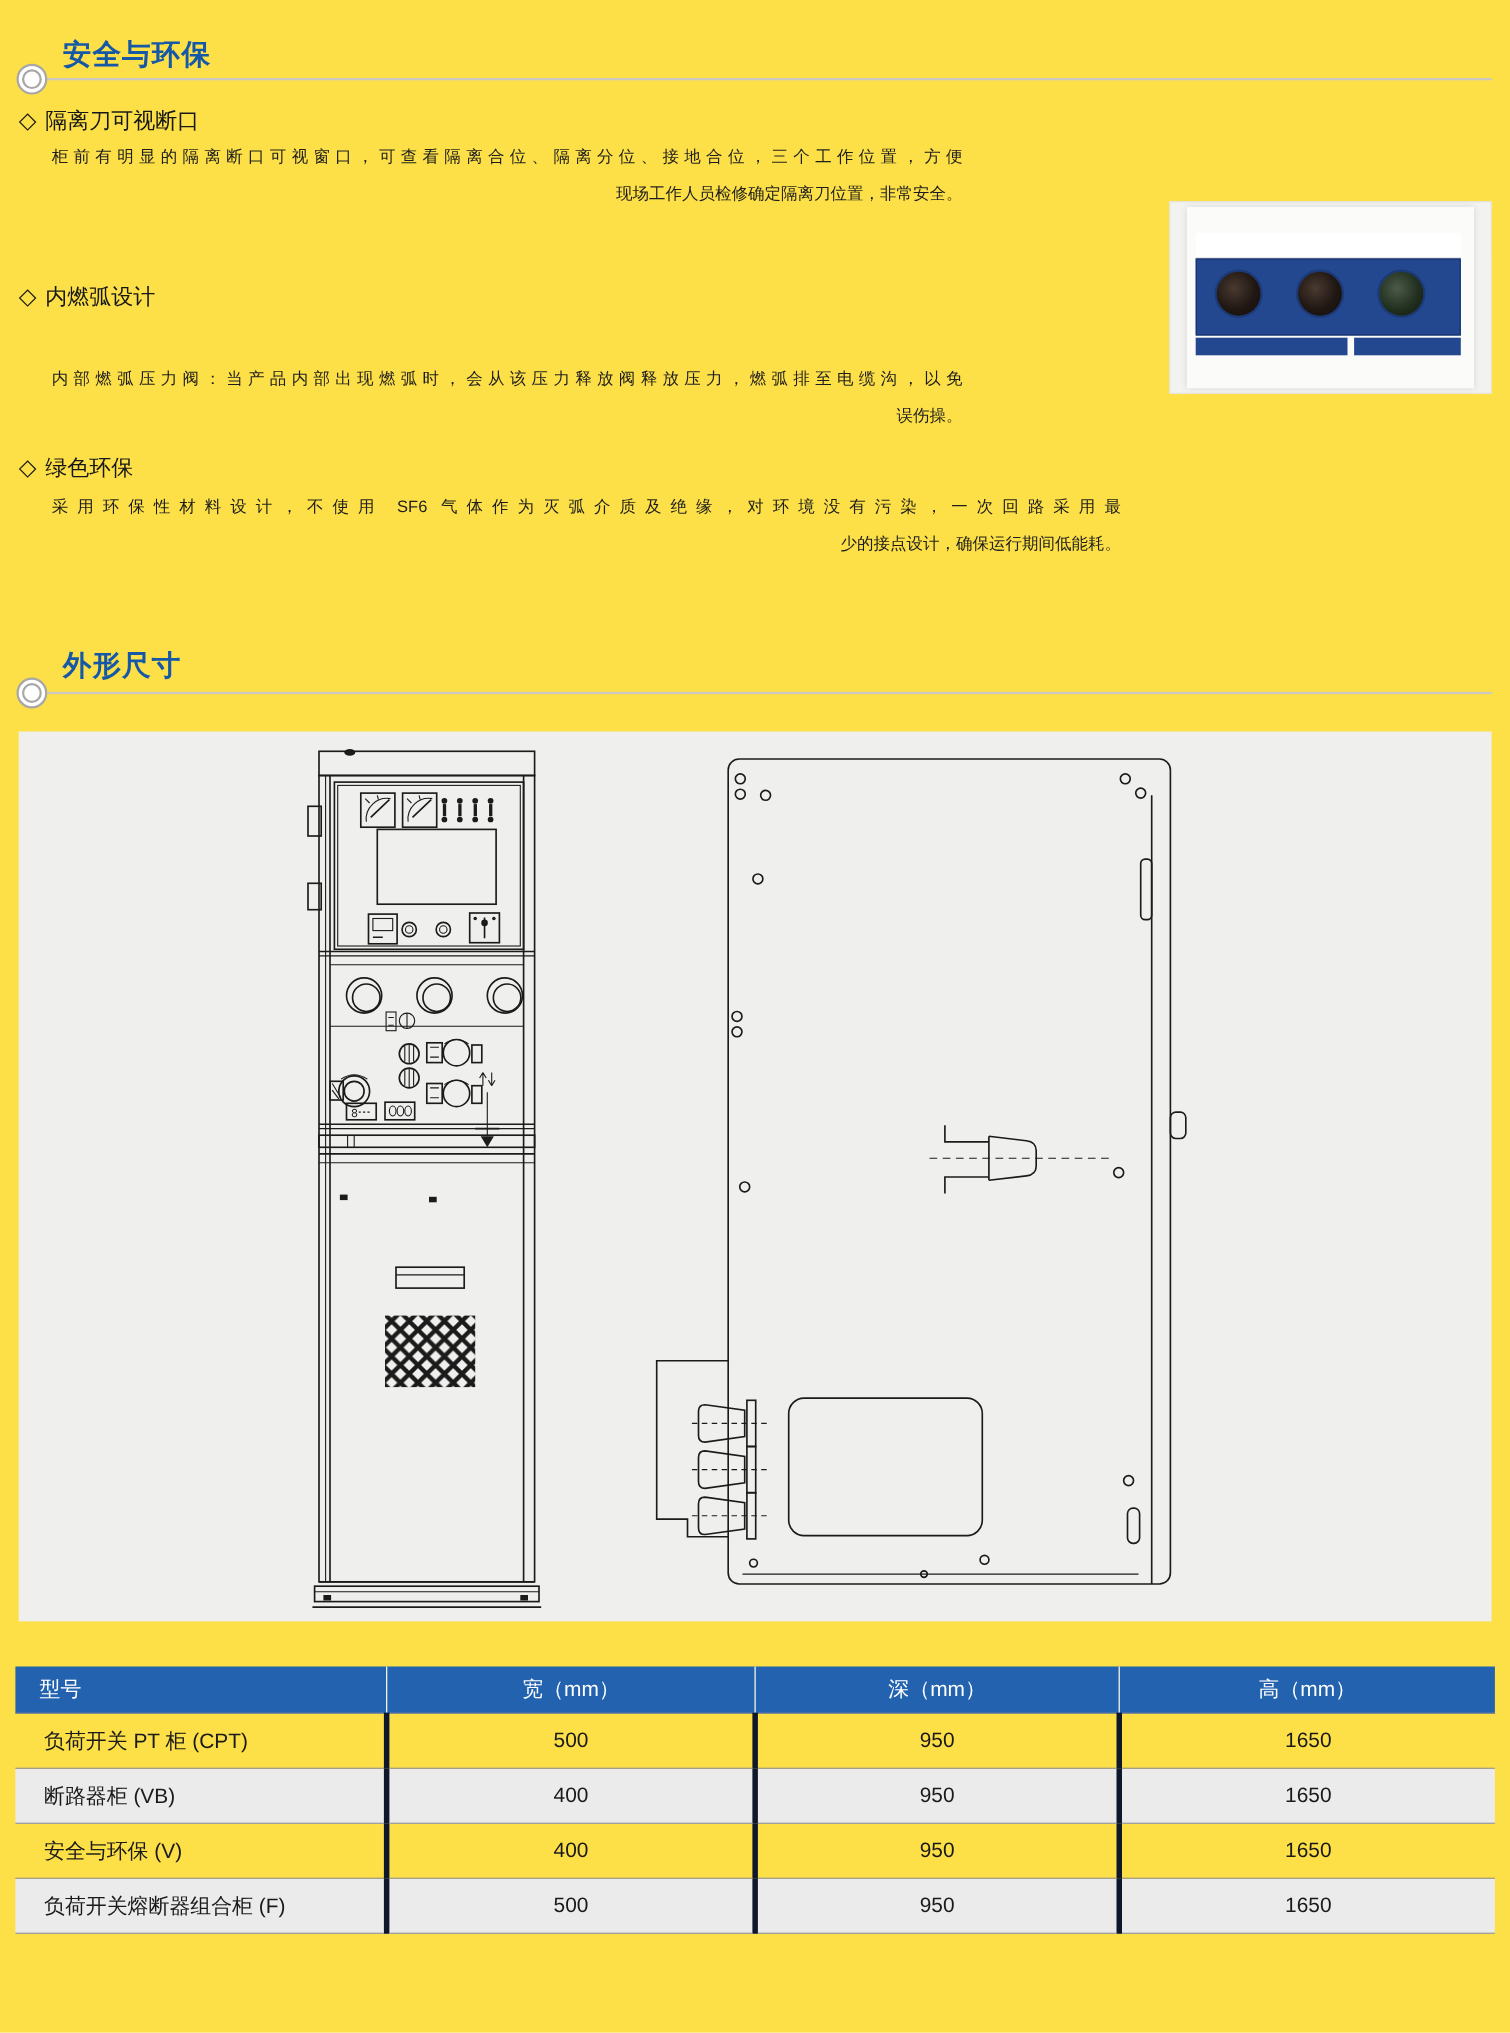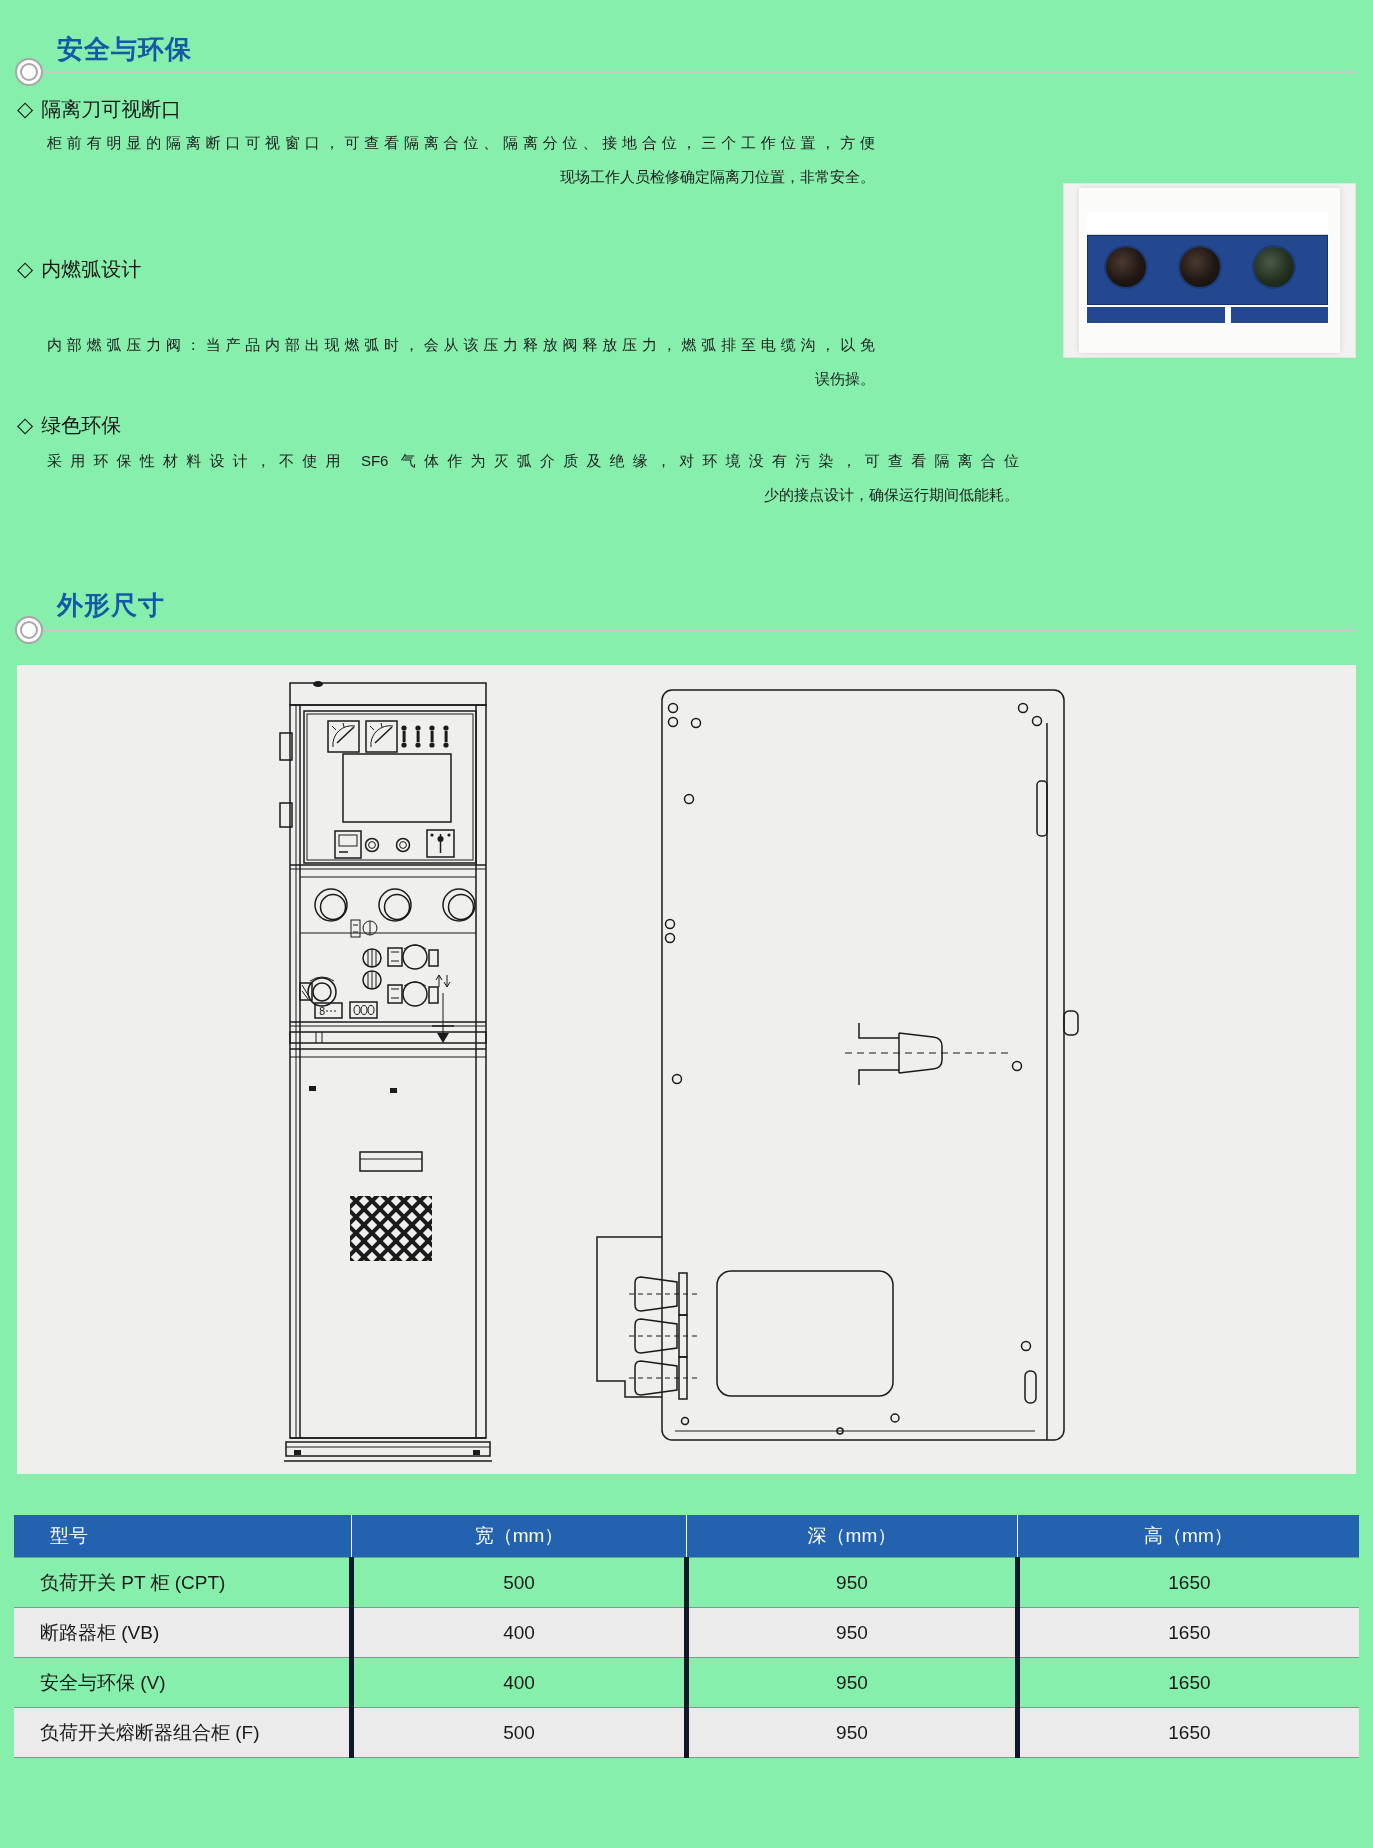--- a/index.html
+++ b/index.html
@@ -1,17 +1,17 @@
 <!DOCTYPE html>
 <html><head>
 <meta charset="utf-8">
 <style>
   html,body{margin:0;padding:0;background:#ffffff;}
   body{font-family:"Liberation Sans","DejaVu Sans",sans-serif;color:#1a1a1a;}
-  .page{position:relative;width:1373px;height:1848px;background:#86efac;overflow:hidden;}
+  .page{position:relative;width:1373px;height:1848px;background:#fde047;overflow:hidden;}
 
   
   .sec-head{position:absolute;left:0;width:1373px;height:80px;}
   .sec-title{position:absolute;left:57px;top:0;font-size:26px;font-weight:bold;color:#1558a8;letter-spacing:1px;}
   .sec-rule{position:absolute;left:43px;right:17px;height:2px;background:#c9c9c9;}
   .ring{position:absolute;left:15px;width:24px;height:24px;border:2px solid #a7a7a7;border-radius:50%;background:#fff;}
   .ring .inner{position:absolute;left:3px;top:3px;width:14px;height:14px;border:2px solid #a7a7a7;border-radius:50%;}
 
   .subhead{position:absolute;left:17px;font-size:20px;color:#171717;}
   .subhead .diam{margin-right:8px;font-size:21px;}
@@ -30,21 +30,21 @@
 
   
   .gray-panel{position:absolute;left:17px;top:665px;width:1339px;height:809px;background:#efefed;}
   svg .s{stroke:#1b1b1b;fill:none;stroke-width:1.5;}
   svg .s1{stroke:#1b1b1b;fill:none;stroke-width:1;}
   svg .f{fill:#1b1b1b;stroke:none;}
 
   
   .dim-table{position:absolute;left:14px;top:1515px;width:1345px;border-collapse:collapse;table-layout:fixed;font-size:19px;}
   .dim-table th{background:#2262af;color:#ffffff;font-weight:normal;height:40px;border-left:1px solid #ffffff;}
-  .dim-table th:first-child{border-left:none;text-align:left;padding-left:36px;}
+  .dim-table th:first-child{border-left:none;text-align:left;padding-left:22px;}
   .dim-table td{height:47px;text-align:center;border-top:1px solid #8f8f8f;border-left:5px solid #0f172a;}
   .dim-table td:first-child{text-align:left;padding-left:26px;border-left:none;}
   .dim-table tr.alt td{background:#ebebeb;}
   .dim-table tr:last-child td{border-bottom:1px solid #8f8f8f;}
 </style>
 </head>
 <body>
 
 <div class="page">
 
@@ -69,21 +69,21 @@
   </div>
   <div class="para" style="top:288px;width:858px;margin-top:40px;">
     <div class="ln-first">内部燃弧压力阀：当产品内部出现燃弧时，会从该压力释放阀释放压力，燃弧排至电缆沟，以免</div>
     <div class="ln-rest">误伤操。</div>
   </div>
 
   <div class="subhead" style="top:412px;">
     <span class="diam">◇</span><span>绿色环保</span>
   </div>
   <div class="para" style="top:444px;width:1002px;">
-    <div class="ln-first">采用环保性材料设计，不使用 SF6 气体作为灭弧介质及绝缘，对环境没有污染，可查看隔离合位</div>
+    <div class="ln-first">采用环保性材料设计，不使用 SF6 气体作为灭弧介质及绝缘，对环境没有污染，一次回路采用最</div>
     <div class="ln-rest">少的接点设计，确保运行期间低能耗。</div>
   </div>
 
   <div class="photo">
     <div class="panel"></div>
     <div class="topstrip"></div>
     <div class="bluewin">
       <div class="port p1" style="left:18px;"></div>
       <div class="port p2" style="left:92px;"></div>
       <div class="port p3" style="left:166px;"></div>

